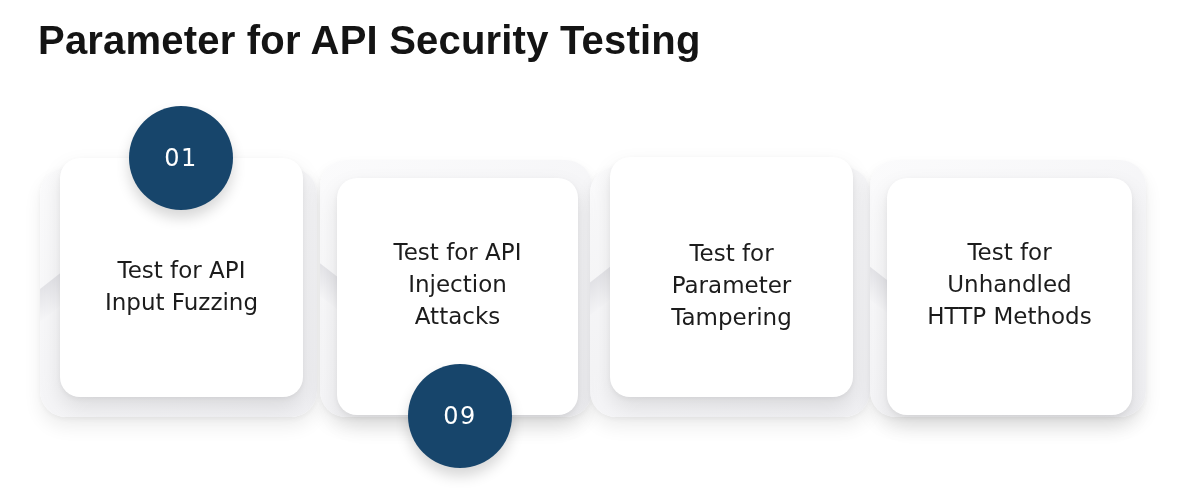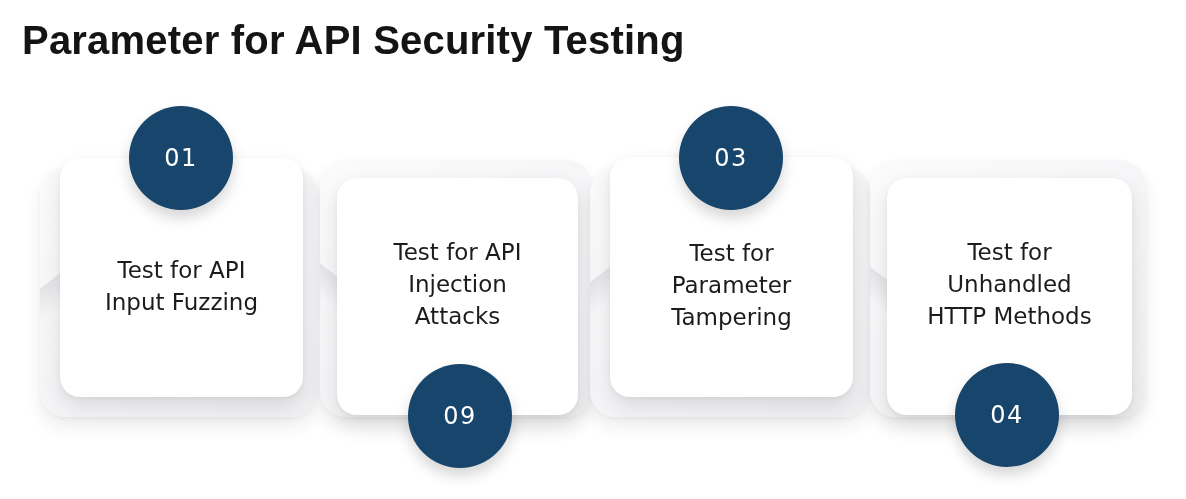--- a/index.html
+++ b/index.html
@@ -17,21 +17,21 @@
   }
   .canvas{
     position:relative;
     width:1186px;
     height:499px;
     background:#ffffff;
     overflow:hidden;
   }
   .page-title{
     position:absolute;
-    left:22px;
+    left:38px;
     top:18px;
     margin:0;
     font-family:"Liberation Sans","DejaVu Sans",sans-serif;
     font-size:40px;
     font-weight:700;
     letter-spacing:0.2px;
     color:var(--title_text);
     white-space:nowrap;
   }
   
@@ -136,16 +136,14 @@
 Tampering</div>
   </div>
   <div class="card card-4">
     <div class="step-label">Test for
 Unhandled
 HTTP Methods</div>
   </div>
 
   <div class="badge badge-1">01</div>
   <div class="badge badge-2">09</div>
-  <div class="badge badge-3">03</div>
-  <div class="badge badge-4">04</div>
 
 </div>
 
 </body></html>

